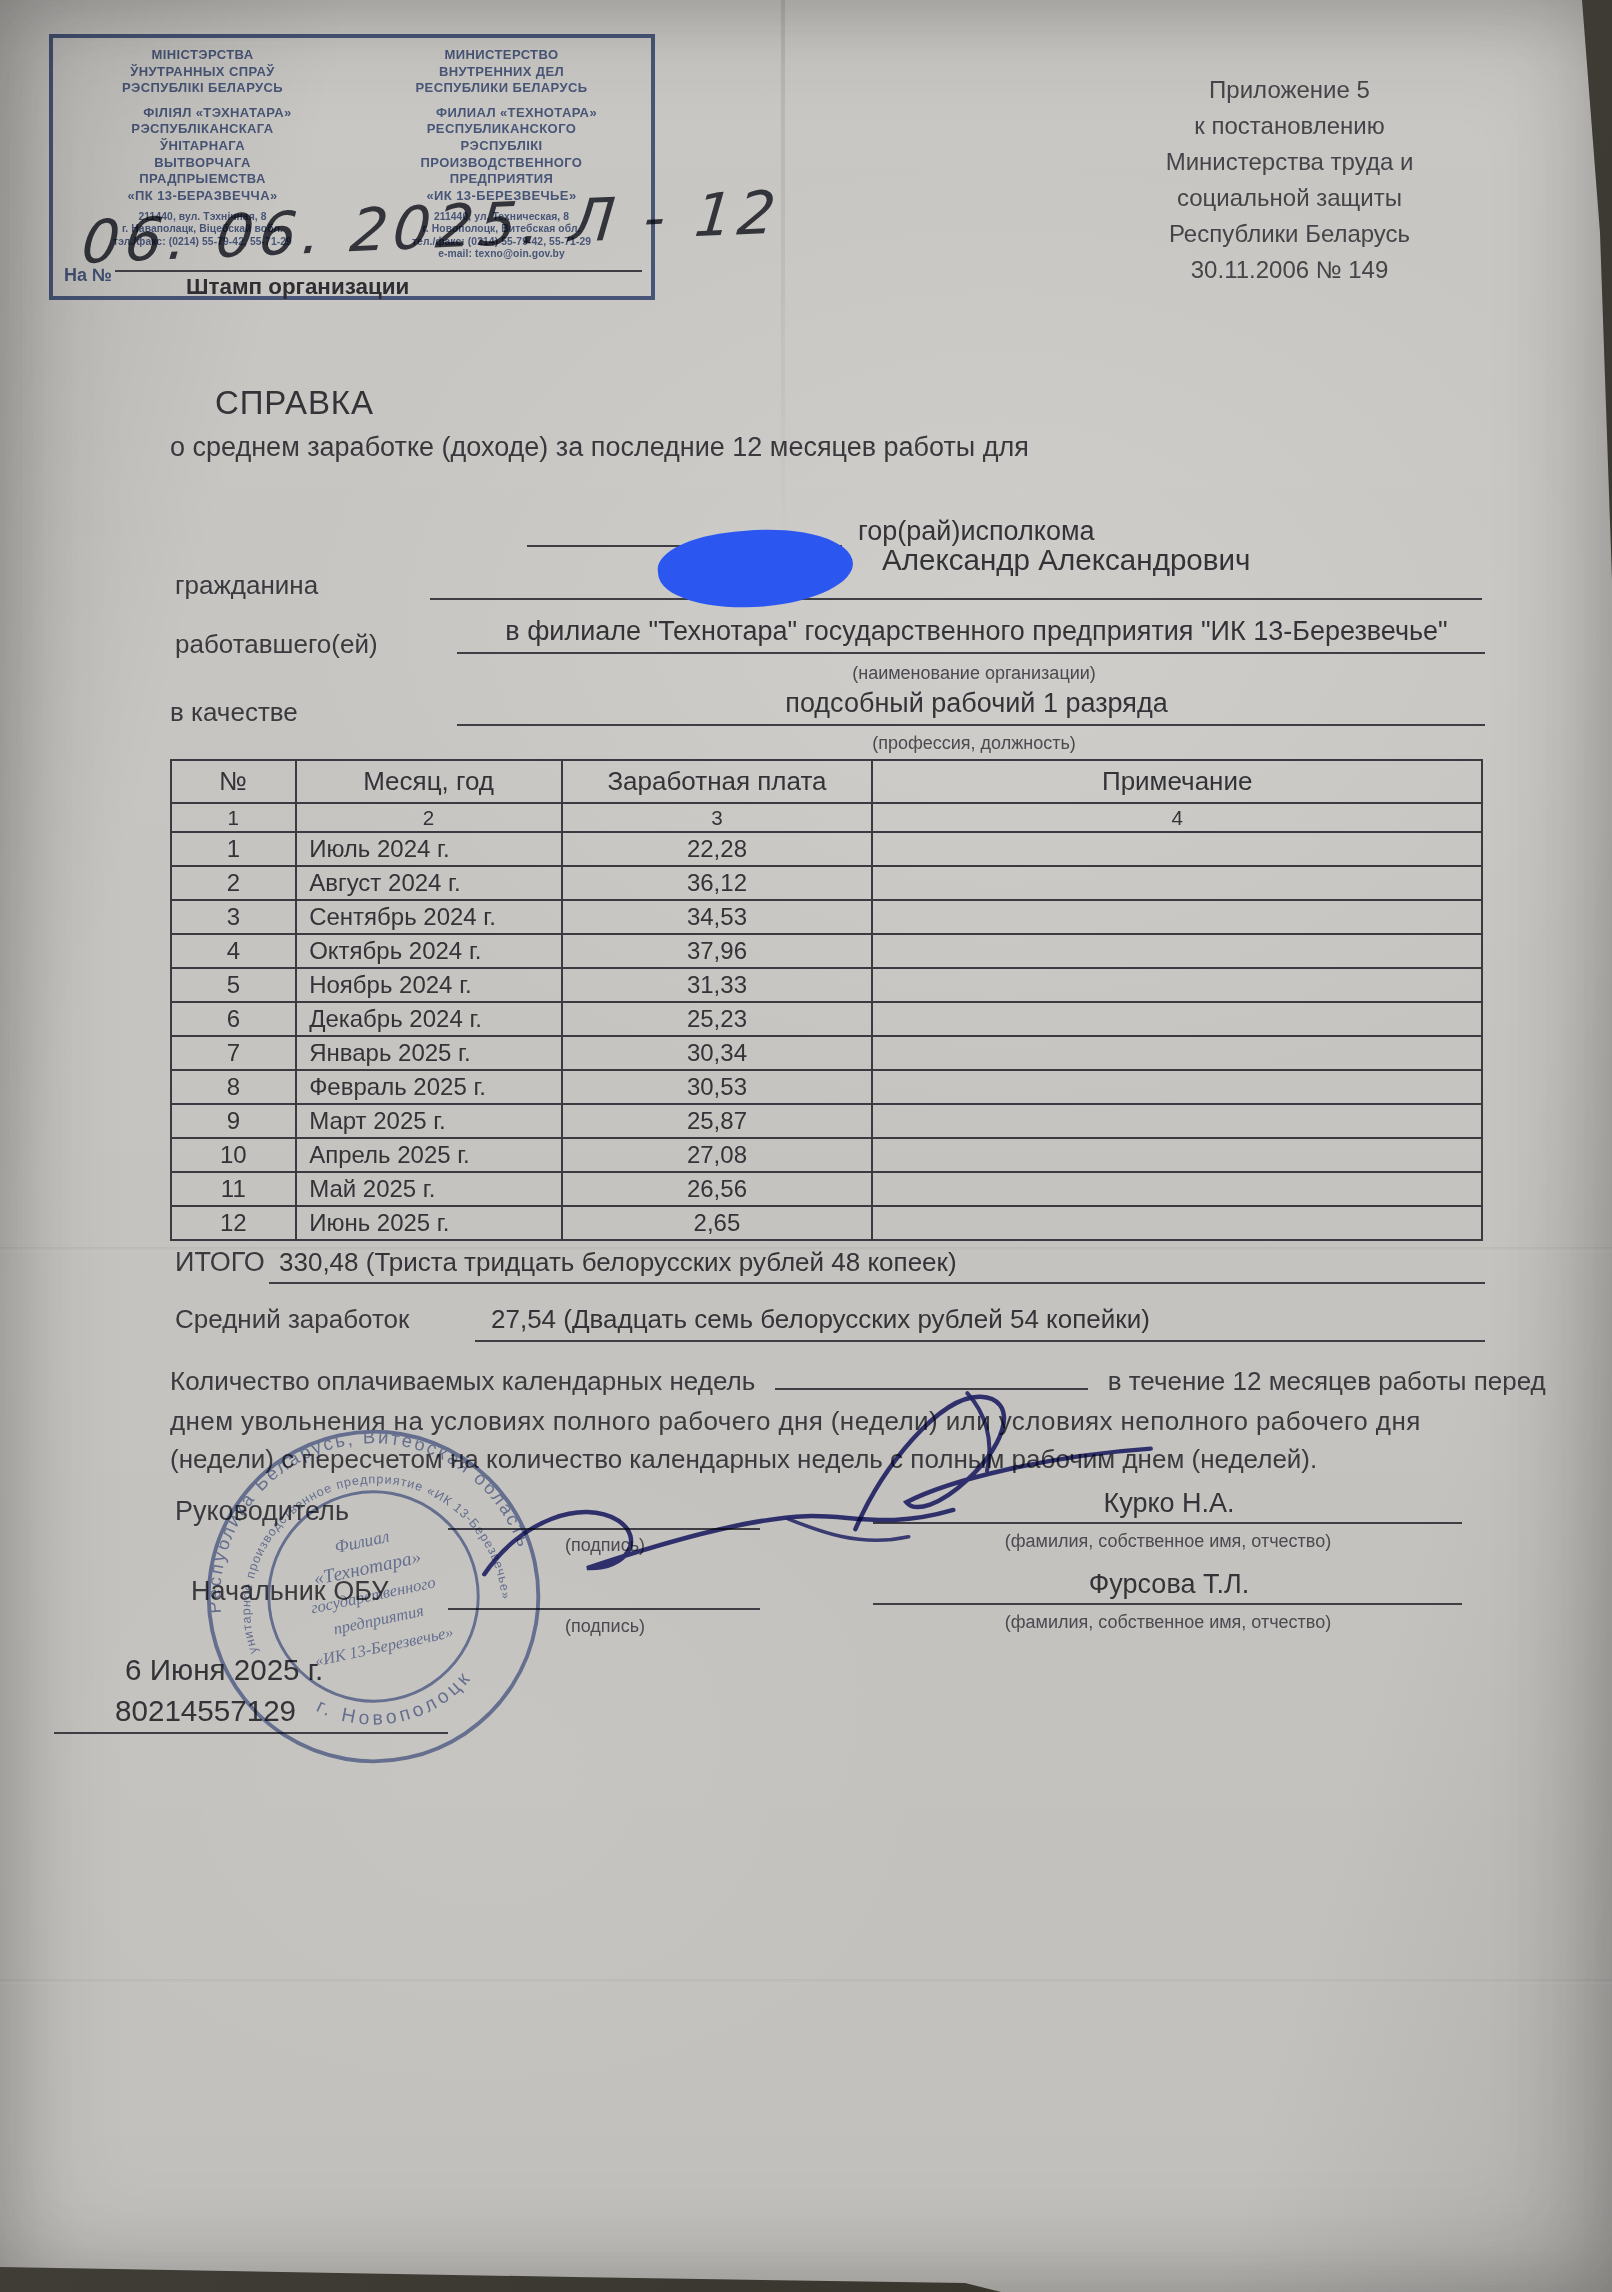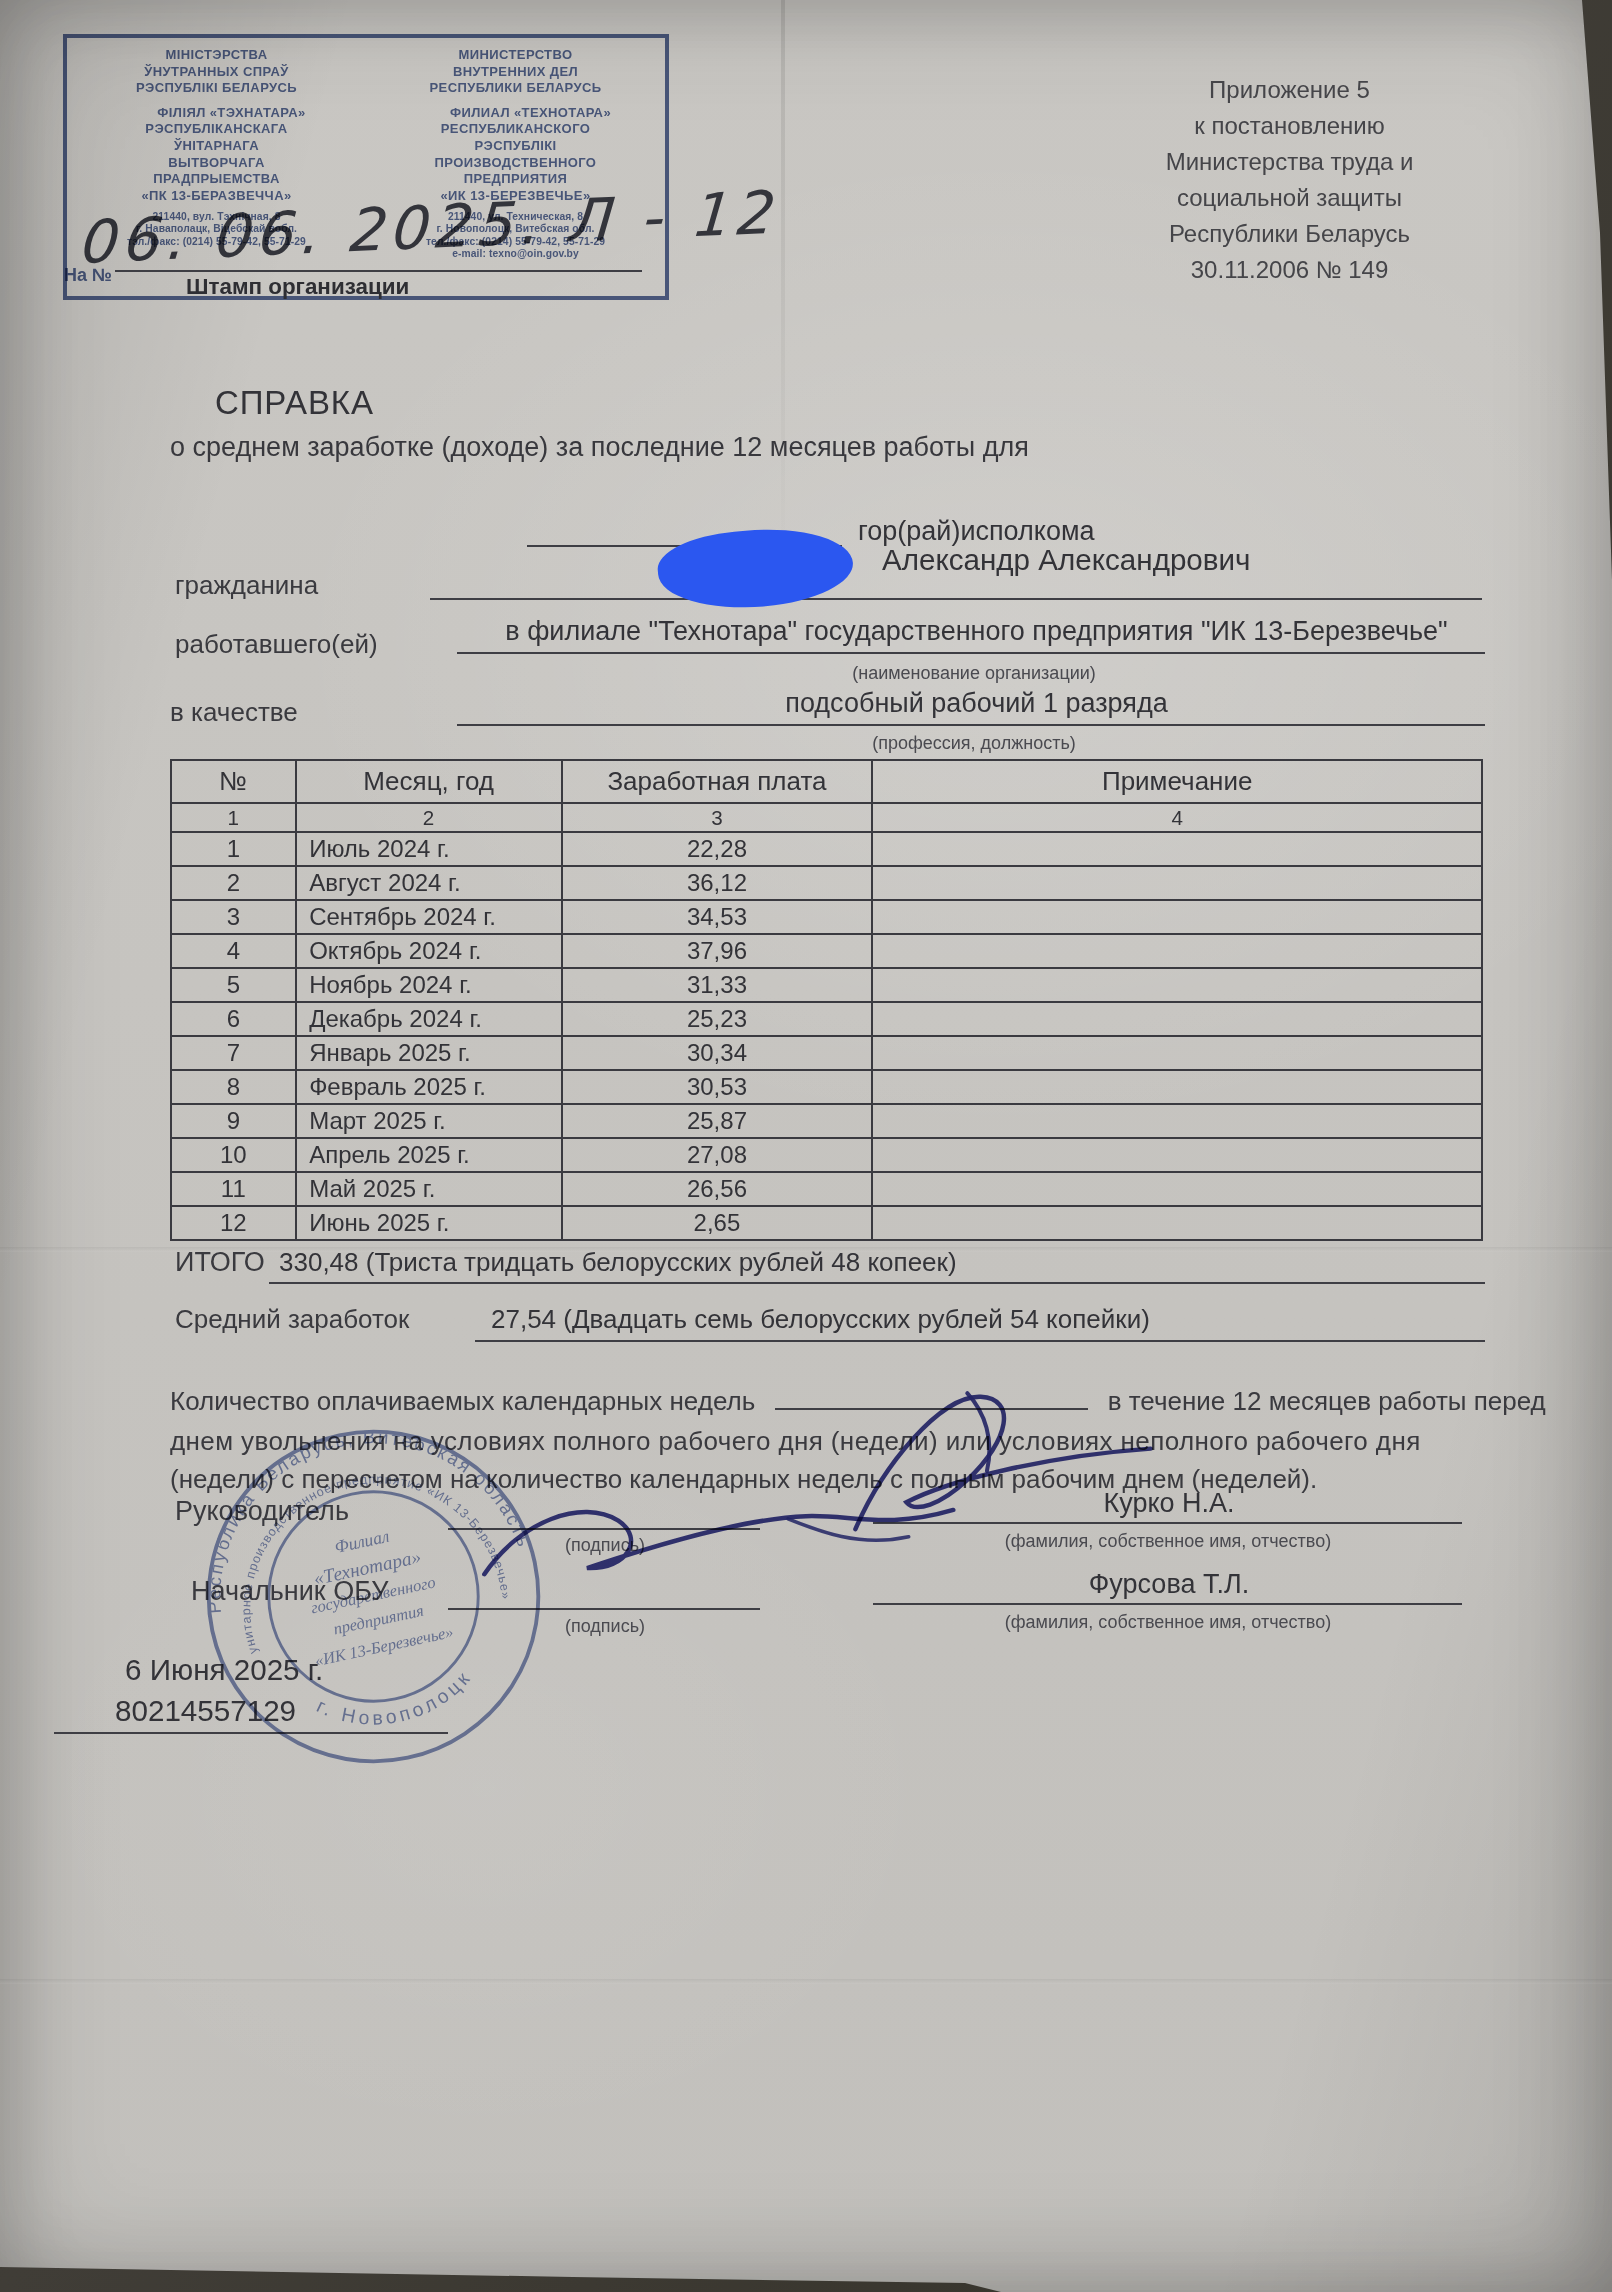--- a/index.html
+++ b/index.html
@@ -23,21 +23,21 @@
   .line{position:absolute;height:0;border-top:2.7px solid #3e3e44;}
   .cap{position:absolute;font-size:18px;color:#4a4a50;transform:translateX(-50%);white-space:nowrap;}
 
   
   .appendix{position:absolute;left:1097px;top:72px;width:385px;text-align:center;
     font-size:24px;line-height:36px;color:#454549;}
 
   
   .stamp-box{position:absolute;left:49px;top:34px;width:598px;height:258px;
     border:4.5px solid #44598f;display:flex;opacity:.88;mix-blend-mode:multiply;
-    color:#44598f;margin-left:14px;}
+    color:#44598f;}
   .stamp-col{width:50%;padding-top:9px;text-align:center;font-weight:bold;
     font-size:13px;line-height:16.6px;letter-spacing:0.4px;}
   .stamp-col div:nth-child(4){margin-top:8px;padding-left:30px;}
   .stamp-col div:nth-child(10){margin-top:6.3px;}
   .stamp-col div:nth-child(n+10){font-size:10.3px;line-height:12.5px;font-weight:600;letter-spacing:0.1px;}
   .na-no{position:absolute;left:64px;top:265px;font-size:18px;font-weight:bold;color:#44598f;opacity:.9;mix-blend-mode:multiply;}
   .stamp-org{position:absolute;left:186px;top:274px;font-size:22.4px;color:#2e2e33;font-weight:600;}
   .hand-date{position:absolute;left:82px;top:195px;width:591px;font-family:"DejaVu Sans",sans-serif;
     font-style:italic;font-size:59px;color:#31333e;transform:rotate(-2.5deg) skewX(-8deg);
     letter-spacing:5.4px;white-space:nowrap;mix-blend-mode:multiply;opacity:.92;}
@@ -58,21 +58,21 @@
   table.sal, table.sal th, table.sal td{border:2.7px solid #3a3a40;}
   table.sal th{font-weight:normal;font-size:26px;height:41px;padding:0;}
   table.sal tr.colnum td{height:27px;font-size:20.6px;text-align:center;padding:0;}
   table.sal td{height:32px;padding:0;}
   td.c-n{width:125px;text-align:center;}
   td.c-month{width:255px;padding-left:12.5px !important;}
   td.c-salary{width:313px;text-align:center;}
   td.c-note{width:619px;}
 
   
-  .para{position:absolute;left:170px;width:1317px;font-size:26px;color:#3a3a3f;white-space:nowrap;margin-top:20px;}
+  .para{position:absolute;left:170px;width:1317px;font-size:26px;color:#3a3a3f;white-space:nowrap;}
 
   
   svg.round-stamp{position:absolute;left:199px;top:1422px;transform:rotate(-12deg);
     opacity:.78;mix-blend-mode:multiply;}
   svg.ink{position:absolute;mix-blend-mode:multiply;}
 
   .footer-date{position:absolute;left:125px;top:1653px;font-size:29.6px;color:#333338;}
   .footer-phone{position:absolute;left:115px;top:1694px;font-size:29.6px;color:#333338;}
 </style>
 </head>

